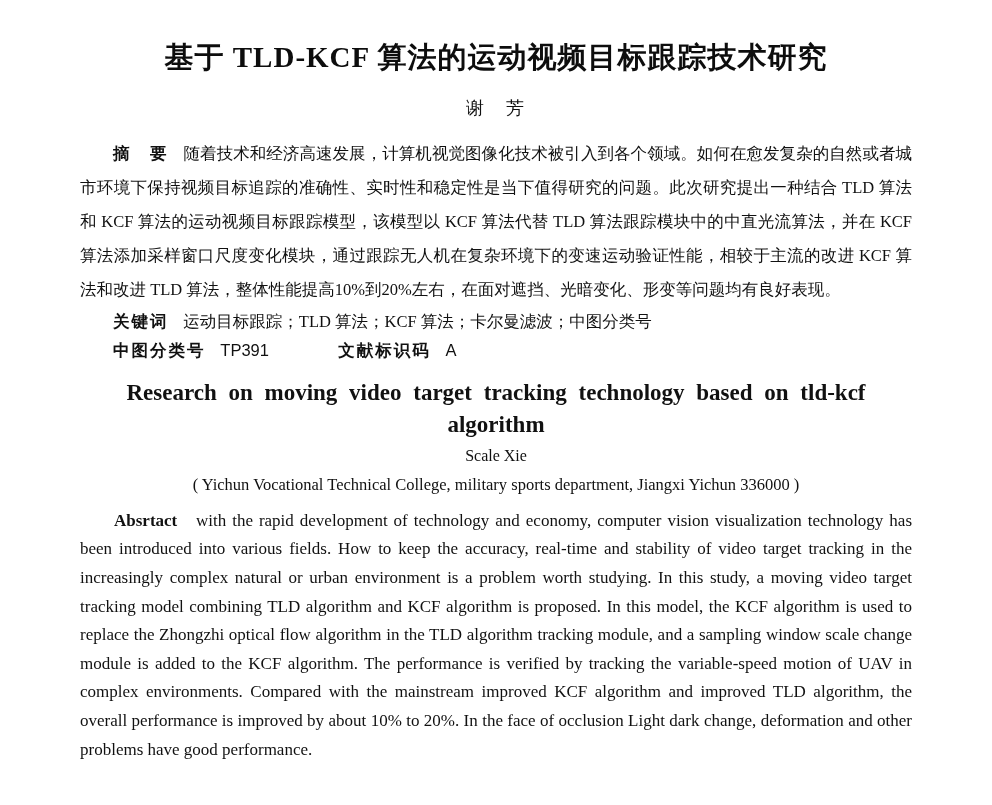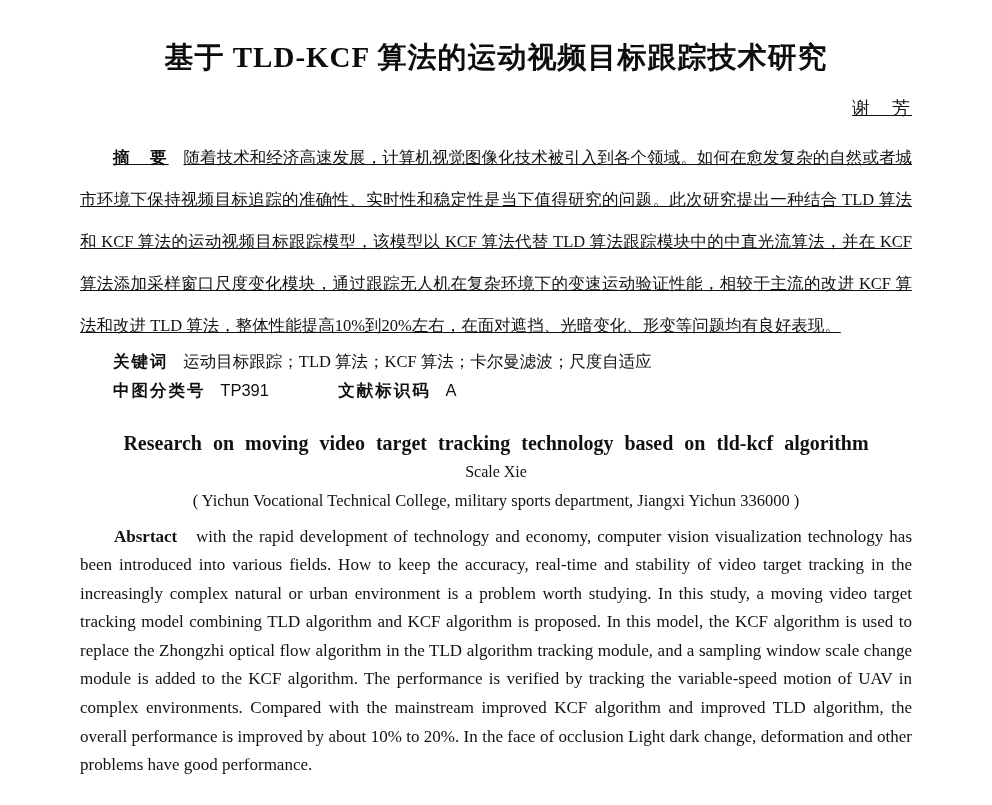--- a/index.html
+++ b/index.html
@@ -23,34 +23,32 @@
     margin: 0;
     text-align: center;
     font-size: 29px;
     font-weight: bold;
     letter-spacing: 1px;
     line-height: 1.5;
     color: #0d0d0d;
   }
   .author-zh {
     margin: 16px 0 0 0;
-    text-align: right;
+    text-align: center;
     font-size: 18px;
     letter-spacing: 2px;
-    text-decoration: underline;
   }
   .affil-zh {
     margin: 14px 0 0 0;
     text-align: center;
     font-size: 15px;
   }
   .body-block {
     font-size: 16.5px;
-    line-height: 42px;
-    text-decoration: underline;
+    line-height: 34px;
   }
   .abstract-zh {
     margin: 16px 0 0 0;
     text-align: justify;
     text-indent: 2em;
   }
   .zh-label {
     font-family: "Liberation Sans", sans-serif;
     font-weight: bold;
     margin-right: 0.9em;
@@ -64,23 +62,23 @@
     font-size: 16.5px;
   }
   .clc-value {
     font-family: "Liberation Sans", sans-serif;
     margin-right: 4.2em;
   }
   .doc-value {
     font-family: "Liberation Sans", sans-serif;
   }
   .title-en {
-    margin: 24px 0 0 0;
+    margin: 12px 0 0 0;
     text-align: center;
-    font-size: 20px;
+    font-size: 23px;
     font-weight: bold;
     word-spacing: 6px;
     line-height: 1.4;
   }
   .author-en {
     margin: 6px 0 0 0;
     text-align: center;
     font-size: 16px;
   }
   .affil-en {
@@ -114,21 +112,21 @@
   <h1 class="title-zh">基于 TLD-KCF 算法的运动视频目标跟踪技术研究</h1>
 
   <div class="author-zh">谢　芳</div>
 
 
   <p class="abstract-zh body-block">
     <span class="zh-label">摘　要</span><span>随着技术和经济高速发展，计算机视觉图像化技术被引入到各个领域。如何在愈发复杂的自然或者城市环境下保持视频目标追踪的准确性、实时性和稳定性是当下值得研究的问题。此次研究提出一种结合 TLD 算法和 KCF 算法的运动视频目标跟踪模型，该模型以 KCF 算法代替 TLD 算法跟踪模块中的中直光流算法，并在 KCF 算法添加采样窗口尺度变化模块，通过跟踪无人机在复杂环境下的变速运动验证性能，相较于主流的改进 KCF 算法和改进 TLD 算法，整体性能提高10%到20%左右，在面对遮挡、光暗变化、形变等问题均有良好表现。</span>
   </p>
 
   <p class="keywords-zh">
-    <span class="zh-label">关键词</span><span>运动目标跟踪；TLD 算法；KCF 算法；卡尔曼滤波；尺度自适应</span>
+    <span class="zh-label">关键词</span><span>运动目标跟踪；TLD 算法；KCF 算法；卡尔曼滤波；中图分类号</span>
   </p>
 
   <p class="clc-line">
     <span class="zh-label">中图分类号</span><span class="clc-value">TP391</span><span class="zh-label">文献标识码</span><span class="doc-value">A</span>
   </p>
 
   <h2 class="title-en">Research on moving video target tracking technology based on tld-kcf algorithm</h2>
 
   <div class="author-en">Scale Xie</div>
 

